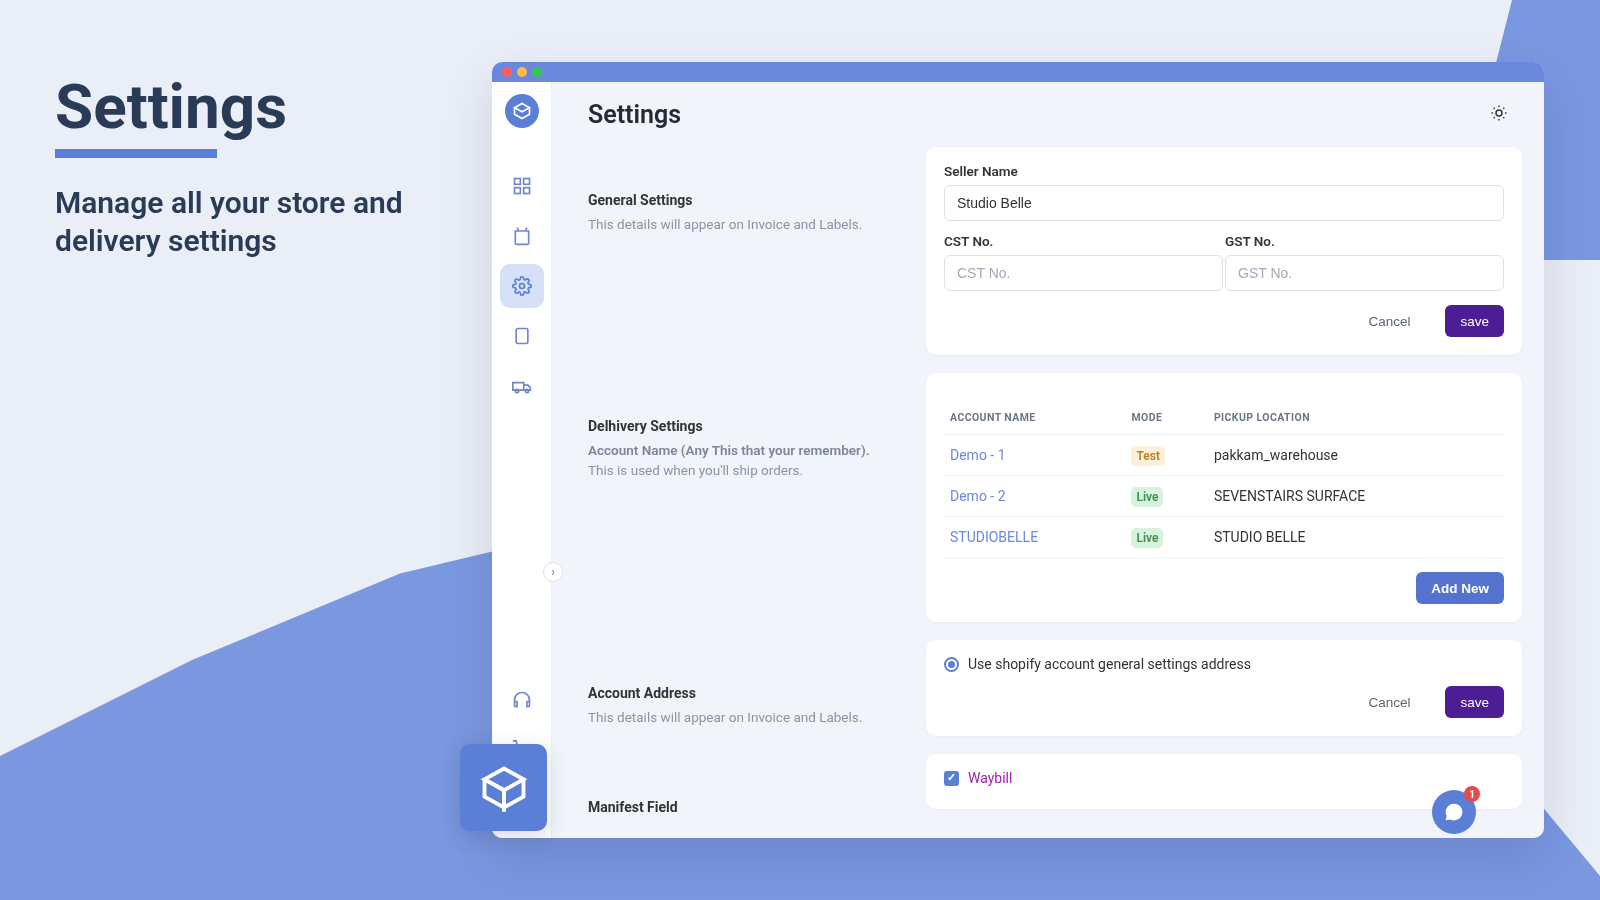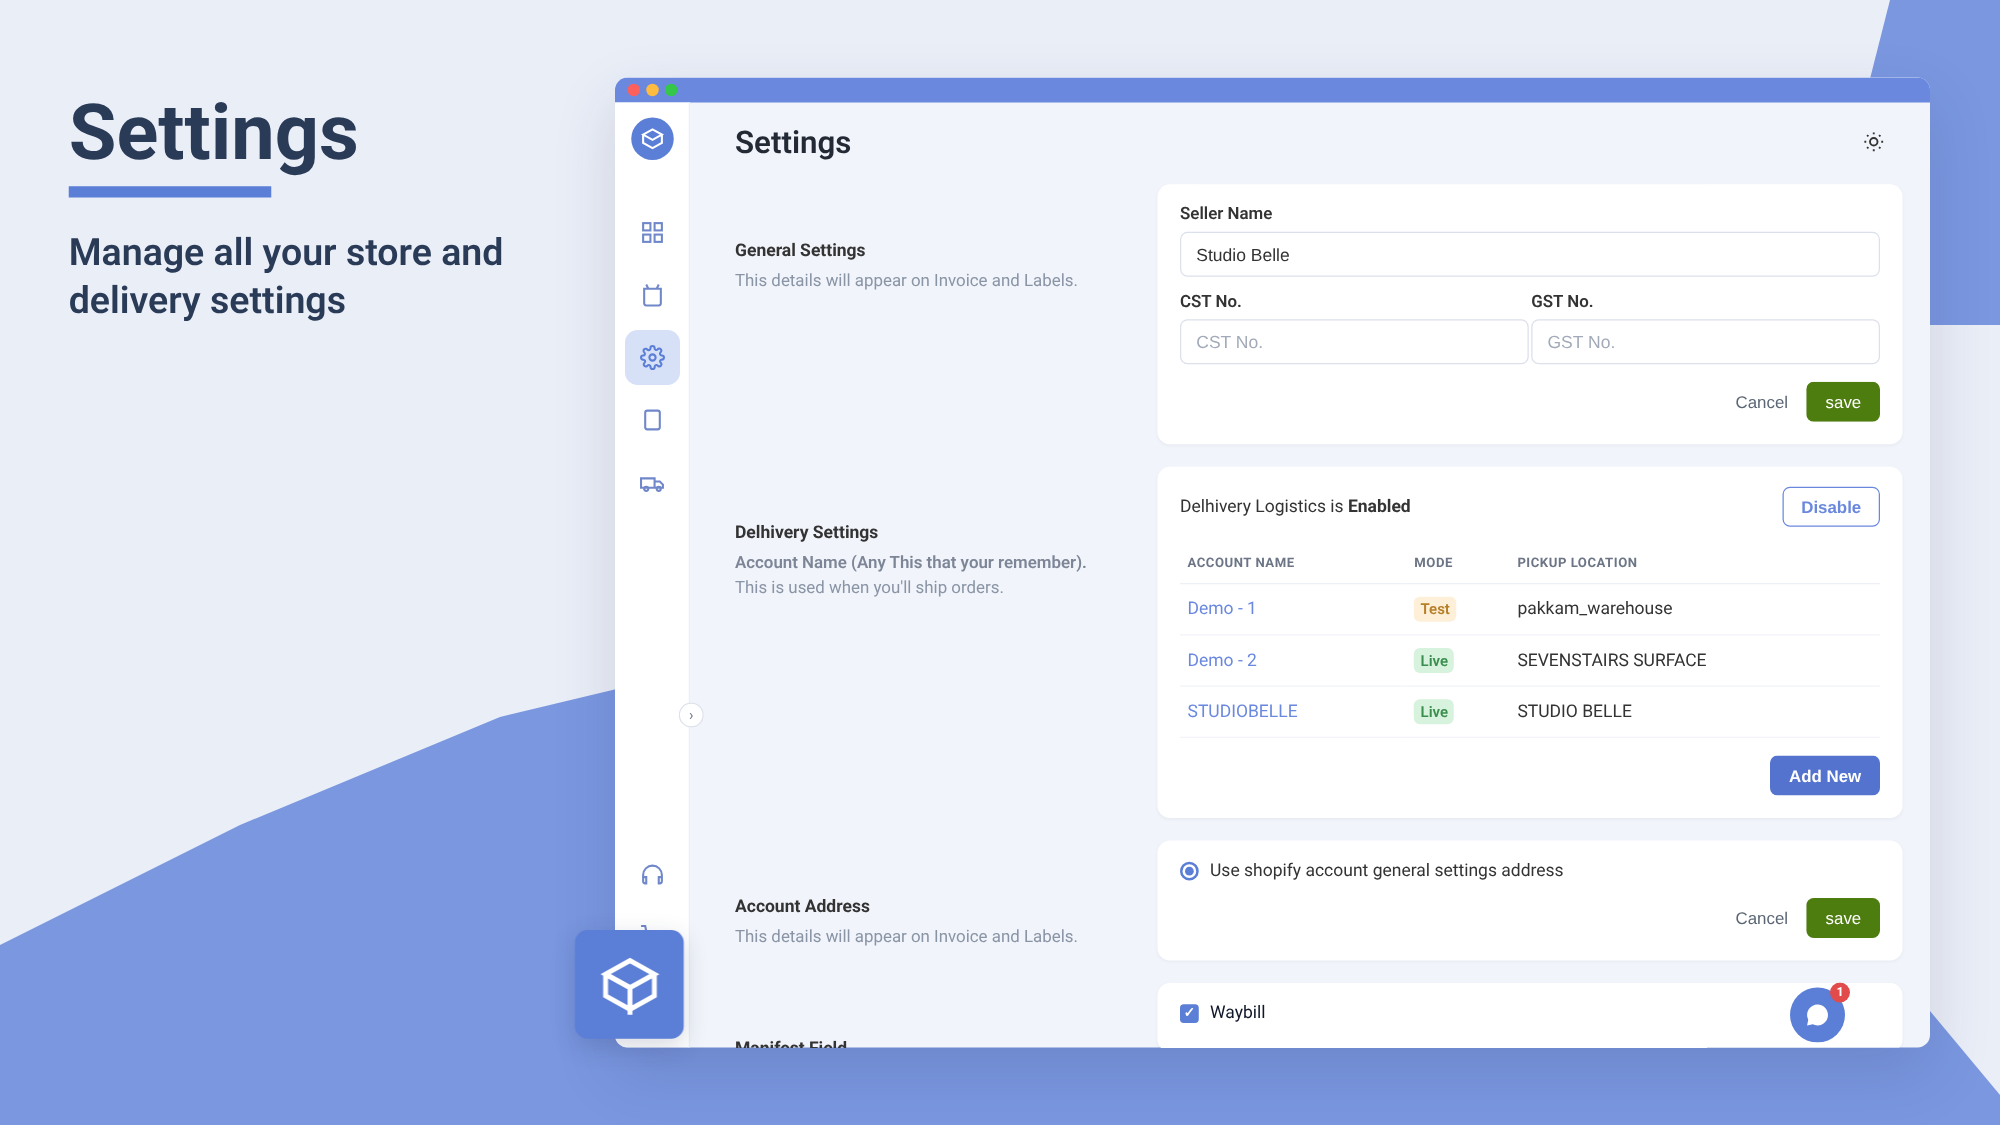--- a/index.html
+++ b/index.html
@@ -78,28 +78,28 @@
 
 .label { font-size:13.5px; font-weight:600; color:#333; display:block; margin-bottom:6px; }
 .input {
   width:100%; height:36px; border:1px solid #dce0ea; border-radius:6px;
   padding: 0 12px; font-size:14px; color:#333;
 }
 .input::placeholder { color:#a2aab9; }
 .two-col { display:flex; gap:2px; margin-top:12px; }
 .two-col > div { flex:1; }
 
-.btn-row { display:flex; justify-content:flex-end; gap:0; margin-top:14px; }
+.btn-row { display:flex; justify-content:flex-end; gap:20px; margin-top:14px; }
 .btn {
   height:32px; padding:0 14px; border-radius:6px; font-size:13.5px; cursor:pointer;
   border:1px solid transparent; display:inline-flex; align-items:center;
 }
 .btn.link { background:transparent; color:#5b6675; border-color:transparent; }
 .btn.primary { background:#6b88df; color:#fff; }
-.btn.primary[disabled] { background:#4d7c0f; cursor:default; }
+.btn.primary[disabled] { background:#4c1d95; cursor:default; }
 .btn.outline { background:#fff; border:1px solid #6b88df; color:#6b88df; font-weight:600; }
 .btn.solid { background:#5473cf; color:#fff; font-weight:600; }
 
 .del-head { display:flex; justify-content:space-between; align-items:center; }
 .status-line { font-size:14px; color:#333; }
 .status-line b { font-weight:700; }
 
 table { width:100%; border-collapse:collapse; margin-top:12px; }
 th { text-align:left; font-size:10.5px; letter-spacing:0.04em; color:#6c7586;
      padding:10px 6px; border-bottom:1px solid #edf0f6; text-transform:uppercase; font-weight:700; }
@@ -107,21 +107,21 @@
 td.link { color:#6b88df; cursor:pointer; }
 .badge { font-size:12px; padding:3px 5px; border-radius:5px; font-weight:600; }
 .badge.test { background:#fdefd8; color:#b67f29; }
 .badge.live { background:#d7f2dd; color:#3a8f4e; }
 
 .radio-row { display:flex; align-items:center; gap:9px; font-size:14px; color:#333; margin-bottom:6px; }
 .radio { width:15px; height:15px; border-radius:50%; border:2px solid #c7cdd9; position:relative; }
 .radio.checked { border-color:#5b7ed6; }
 .radio.checked::after { content:''; position:absolute; inset:2px; background:#5b7ed6; border-radius:50%; }
 
-.check-row { display:flex; align-items:center; gap:9px; font-size:14px; color:#0f172a; margin-bottom:5px; }
+.check-row { display:flex; align-items:center; gap:9px; font-size:14px; color:#a21caf; margin-bottom:5px; }
 .check { width:15px; height:15px; border-radius:3px; border:2px solid #c7cdd9; position:relative; }
 .check.checked { background:#5b7ed6; border-color:#5b7ed6; }
 .check.checked::after { content:'✓'; color:#fff; position:absolute; font-size:11px; left:1px; top:-2px; font-weight:bold; }
 
 .expand-handle {
   position:absolute; left:51px; top:500px; width:20px; height:20px;
   background:#fff; border:1px solid #dde1eb; border-radius:50%;
   display:flex; align-items:center; justify-content:center;
   color:#6c7586; font-size:12px; z-index:3; cursor:pointer;
 }
@@ -260,26 +260,20 @@
       </div>
 
       <div class="row">
         <div class="left">
           <div class="sec-title">Delhivery Settings</div>
           <div class="sec-sub strong">Account Name (Any This that your remember).</div>
           <div class="sec-sub">This is used when you'll ship orders.</div>
         </div>
         <div class="right">
           <div class="card">
-            <div class="del-head">
-              <div class="status-line">
-                <span>Delhivery Logistics is </span><b>Enabled</b>
-              </div>
-              <button class="btn outline">Disable</button>
-            </div>
             <table>
               <thead>
                   <tr>
                 <th>ACCOUNT NAME</th>
                 <th>MODE</th>
                 <th>PICKUP LOCATION</th>
               </tr>
                 </thead>
               <tbody id="acct-rows">
                   <tr>

